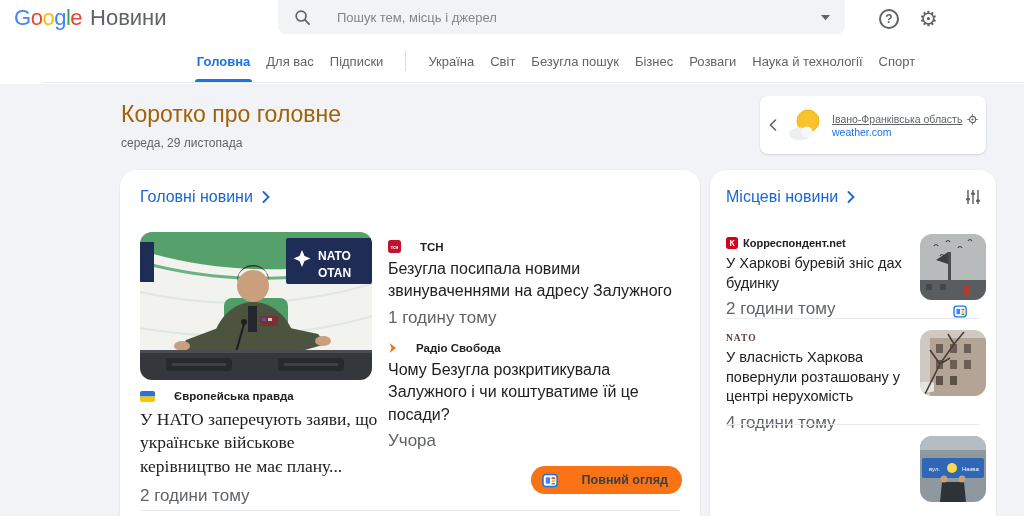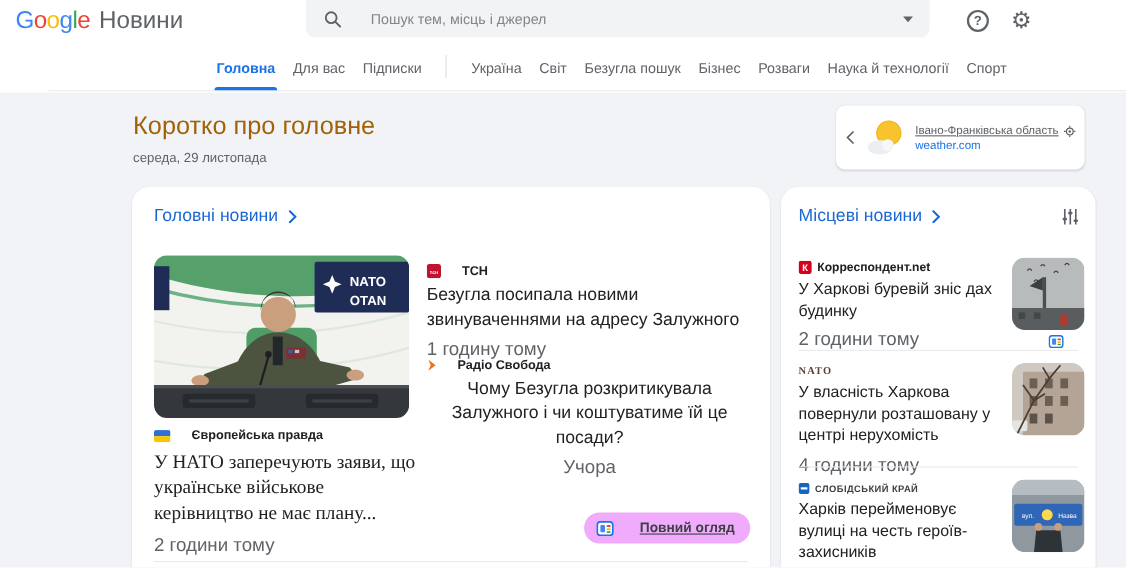--- a/index.html
+++ b/index.html
@@ -62,24 +62,24 @@
   .src-row { display:flex; align-items:center; gap:19px; font-size:11.5px; font-weight:700; color:#202124; }
   .lead-src { position:absolute; left:20px; top:220px; }
   .lead-headline { position:absolute; left:20px; top:238px; width:240px; font-size:17.5px; line-height:1.33; color:#202124; cursor:pointer;font-family:Liberation Serif, serif; }
   .time { font-size:17px; color:#5f6368; }
   .lead-time { position:absolute; left:20px; top:316px; }
 
   .rel-item { position:absolute; left:268px; width:296px; }
   .rel-headline { font-size:16px; line-height:1.4; color:#202124; margin-top:5px; cursor:pointer; }
   .rel-item .time { margin-top:5px; }
   .rel-src-name { font-weight:700; }
-  .rel-1 { top:70px; } .rel-2 { top:156px;text-align:center; } .rel-3 { top:240px; }
-
-  .full-coverage { position:absolute; right:18px; top:296px; height:28px; background:#f0abfc; border-radius:14px;
-    display:flex; align-items:center; gap:23px; padding:0 14px 0 11px; font-size:12.5px; font-weight:700; color:#3c4043; cursor:pointer;text-decoration:underline; }
+  .rel-1 { top:70px; } .rel-2 { top:172px; } .rel-3 { top:240px; }
+
+  .full-coverage { position:absolute; right:18px; top:296px; height:28px; background:#f97316; border-radius:14px;
+    display:flex; align-items:center; gap:23px; padding:0 14px 0 11px; font-size:12.5px; font-weight:700; color:#3c4043; cursor:pointer; }
   .card-divider { position:absolute; left:20px; right:20px; top:340px; height:1px; background:#e8eaed; }
 
   
   .tune-btn { position:absolute; right:14px; top:18px; cursor:pointer; }
   .loc-item { position:absolute; left:16px; width:260px; }
   .loc-1 { top:64px; } .loc-2 { top:160px; } .loc-3 { top:266px; }
   .loc-text { width:186px; }
   .loc-src { display:flex; align-items:center; gap:5px; font-size:11px; font-weight:700; color:#202124; padding-top:3px; }
   .loc-headline { font-size:14.5px; line-height:1.35; color:#202124; margin-top:5px; cursor:pointer; }
   .loc-item .time { margin-top:6px; }
@@ -346,31 +346,20 @@
           <rect x="16" y="46" width="7" height="9" fill="#5d5248"></rect>
           <rect x="30" y="46" width="7" height="9" fill="#5d5248"></rect>
           <rect x="0" y="52" width="14" height="10" rx="2" fill="#e4e4e2"></rect>
           <path d="M4,66 L20,34 M20,34 L10,20 M20,34 L34,14 M34,14 L28,4 M34,14 L44,2 M20,34 L30,28" fill="none" stroke="#4a3f35" stroke-width="1.6"></path>
         </svg>
       </div>
     </div>
     <div class="loc-divider ld-2"></div>
 
     <div class="loc-item loc-3">
-      <div class="loc-text">
-        <div class="loc-src">
-          <svg class="favicon" width="10" height="10" viewBox="0 0 10 10">
-            <rect width="10" height="10" rx="1.5" fill="#1665c0"></rect>
-            <rect x="2" y="4" width="6" height="2" fill="#fff"></rect>
-          </svg>
-          <span class="krai-logo">СЛОБІДСЬКИЙ КРАЙ</span>
-        </div>
-        <div class="loc-headline">Харків перейменовує вулиці на честь героїв-захисників</div>
-
-      </div>
       <div class="thumb">
         <svg width="66" height="66" viewBox="0 0 66 66">
           <rect width="66" height="66" fill="#8f989f"></rect>
           <rect x="0" y="0" width="66" height="14" fill="#b6bdc2"></rect>
           <rect x="2" y="22" width="62" height="20" rx="2" fill="#2f66b5"></rect>
           <text x="9" y="35" font-size="6" fill="#fff" font-family="Liberation Sans, sans-serif">вул.</text>
           <circle cx="32" cy="32" r="5" fill="#ffd84d"></circle>
           <text x="42" y="35" font-size="6" fill="#fff" font-family="Liberation Sans, sans-serif">Назва</text>
           <path d="M20,66 L22,46 L44,46 L46,66 Z" fill="#2e3338"></path>
           <circle cx="24" cy="43" r="3.5" fill="#c99f7e"></circle>

